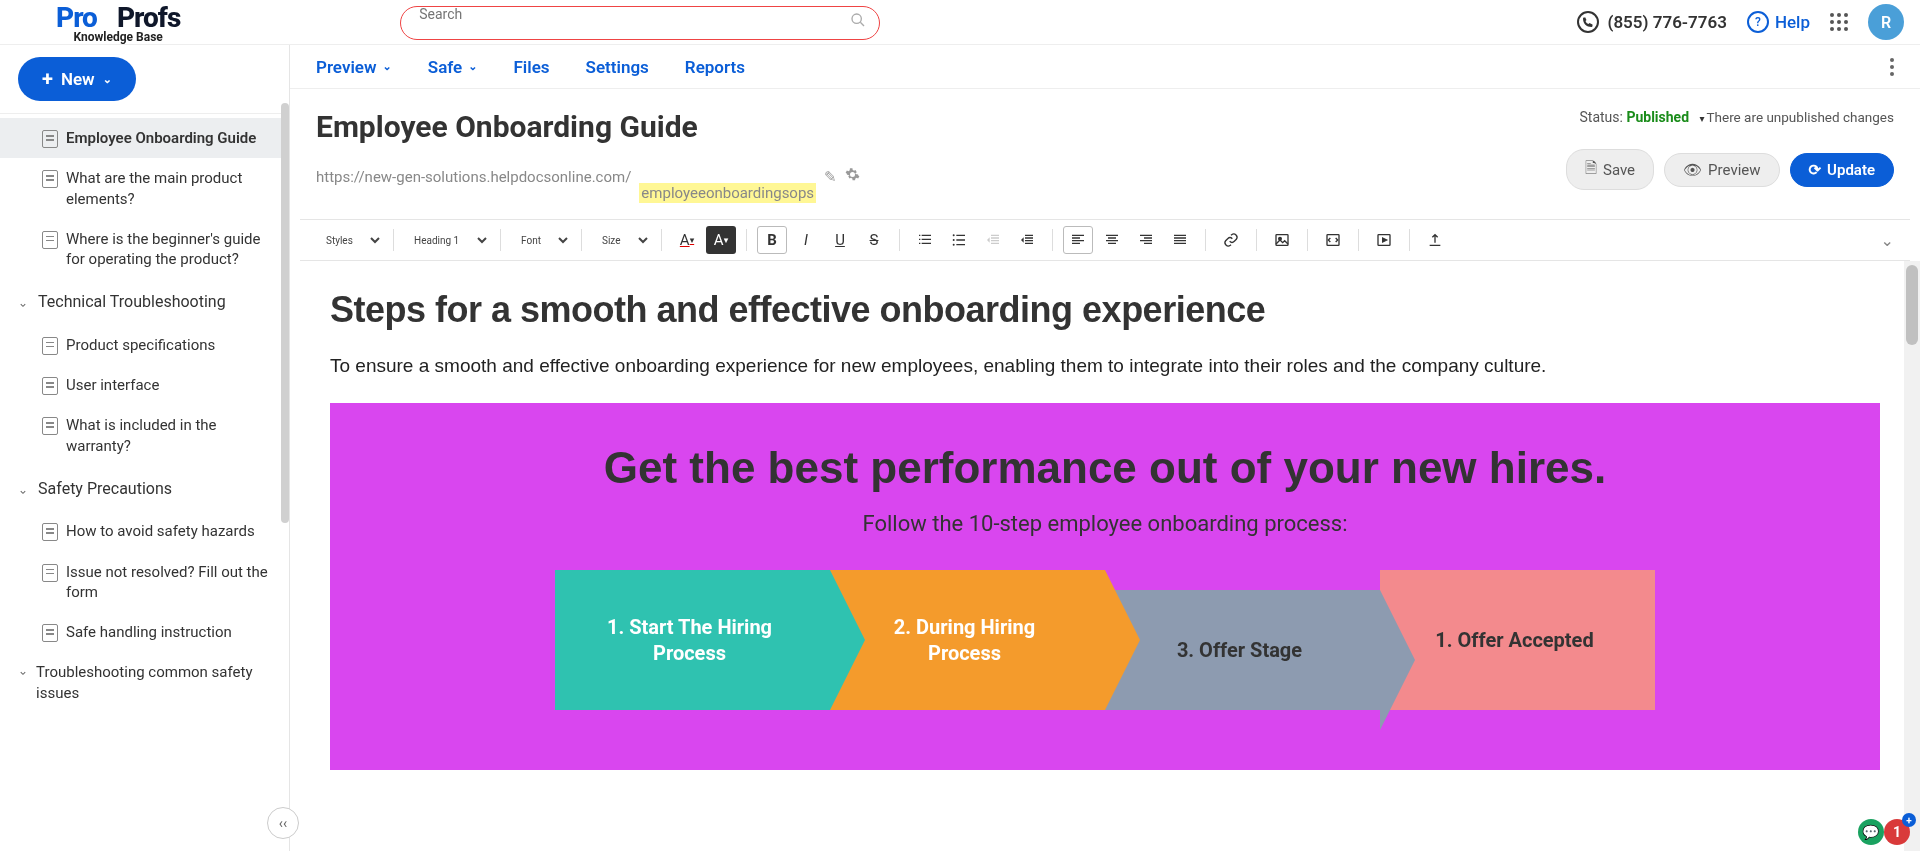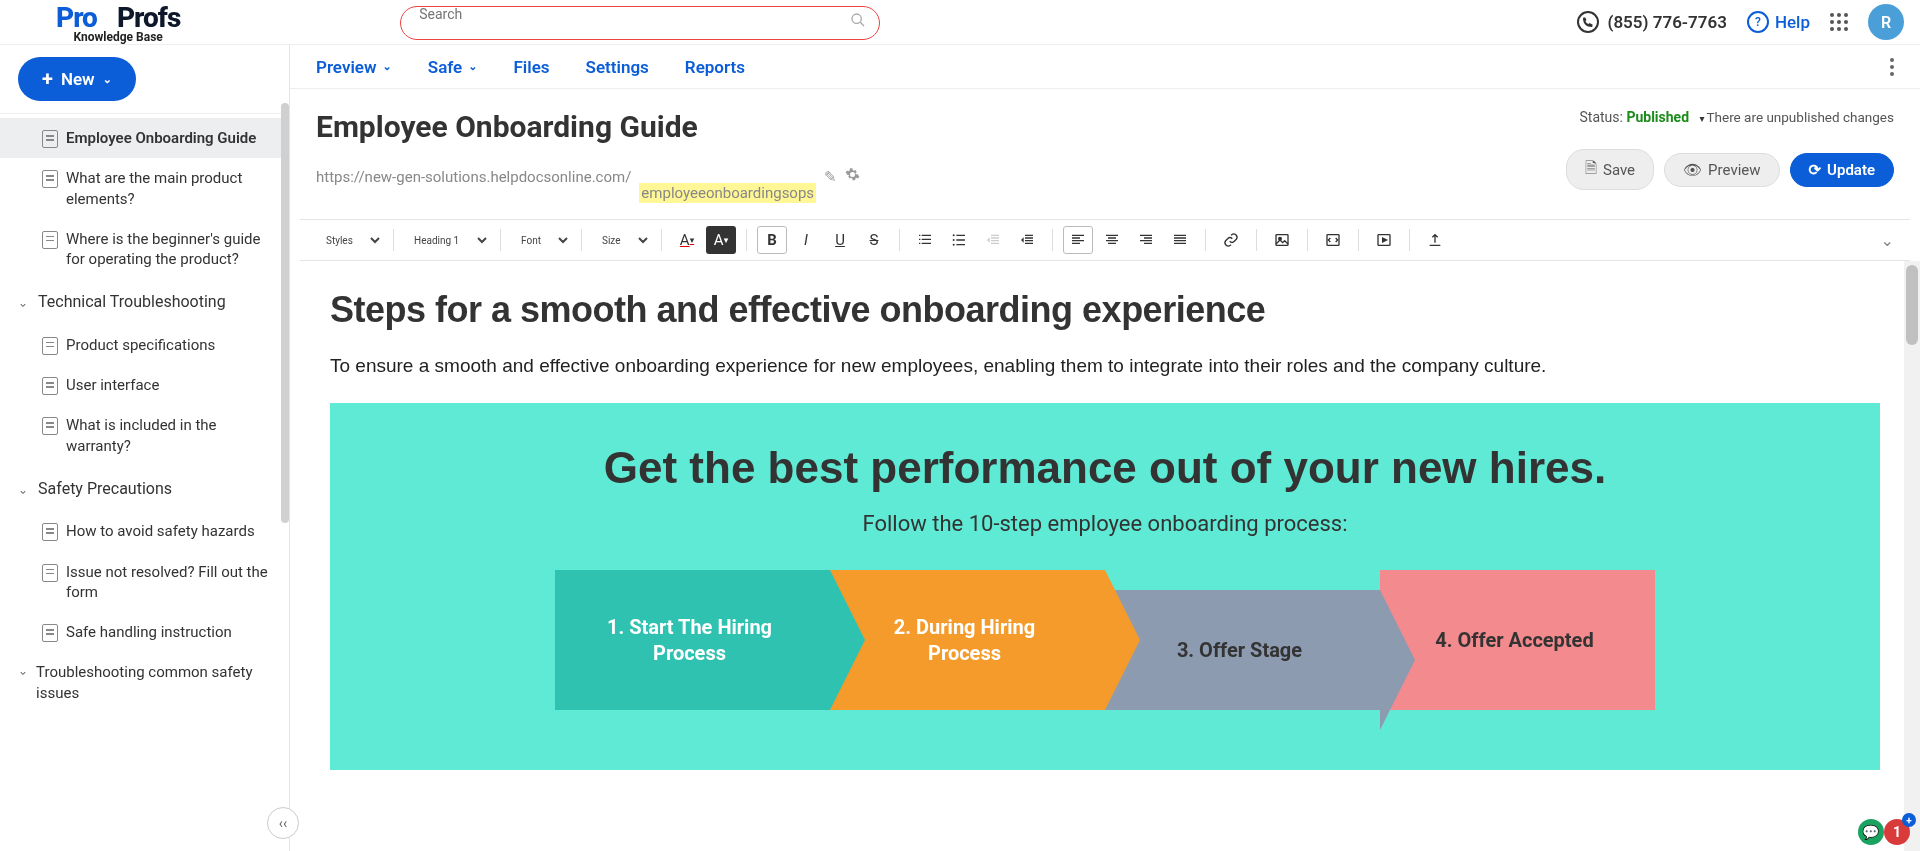--- a/index.html
+++ b/index.html
@@ -73,21 +73,21 @@
 .tb-btn { width:30px; height:28px; display:flex; align-items:center; justify-content:center; cursor:pointer; font-size:15px; color:#333; border:1px solid transparent; border-radius:3px;}
 .tb-btn.boxed { border-color:#bbb; }
 .tb-btn.inv { background:#333; color:#fff; }
 .tb-btn svg { width:16px; height:16px; }
 .tb-exp { margin-left:auto; color:#888; cursor:pointer; }
 
 
 .editor-body { flex:1; overflow:auto; padding:28px 40px; position:relative; }
 .editor-body h1 { font-size:36px; font-weight:800; font-family: "Arial Black", Arial, sans-serif; margin-bottom:24px; letter-spacing:-0.5px;}
 .editor-body p.lead { font-size:19px; color:#222; font-family: Arial, sans-serif; margin-bottom:26px;}
-.infographic { background:#5eead4; padding:40px 60px 60px 60px; }
+.infographic { background:#d946ef; padding:40px 60px 60px 60px; }
 .ig-title { text-align:center; font-size:44px; font-weight:700; font-family: "Segoe UI", Arial; margin-bottom:18px; }
 .ig-sub { text-align:center; font-size:22px; margin-bottom:34px; }
 .chevron-row { display:flex; justify-content:center; height:140px; position:relative; max-width:1100px; margin:0 auto;}
 .chev-step { position:relative; flex:1; display:flex; align-items:center; justify-content:center; color:#fff; font-weight:700; font-size:20px; text-align:center; padding:0 36px 0 30px; }
 .chev-step::after { content:""; position:absolute; right:-35px; top:0; width:0; height:0; border-top:70px solid transparent; border-bottom:70px solid transparent; border-left:35px solid currentColor; z-index:2;}
 .step1{ background:#2fc2b0; color:#2fc2b0;justify-content:flex-end;} .step1 .lbl{color:#fff;}
 .step2{ background:#f49b2c; color:#f49b2c;} .step2 .lbl{color:#fff;}
 .step3{ background:#8d9bb0; color:#8d9bb0;margin-top:20px;} .step3 .lbl{color:#333;}
 .step4{ background:#f38a8d; color:#f38a8d;} .step4 .lbl{color:#333;}
 .step4::after{ display:none;}
@@ -402,21 +402,21 @@
             <div class="chev-step step1">
                 <span class="lbl">1. Start The Hiring Process</span>
               </div>
             <div class="chev-step step2">
                 <span class="lbl">2. During Hiring Process</span>
               </div>
             <div class="chev-step step3">
                 <span class="lbl">3. Offer Stage</span>
               </div>
             <div class="chev-step step4">
-                <span class="lbl">4. Offer Accepted</span>
+                <span class="lbl">1. Offer Accepted</span>
               </div>
           </div>
         </div>
       </div>
       <div class="editor-scroll">
           <div class="editor-thumb"></div>
         </div>
     </div>
   </div>
 </div>

